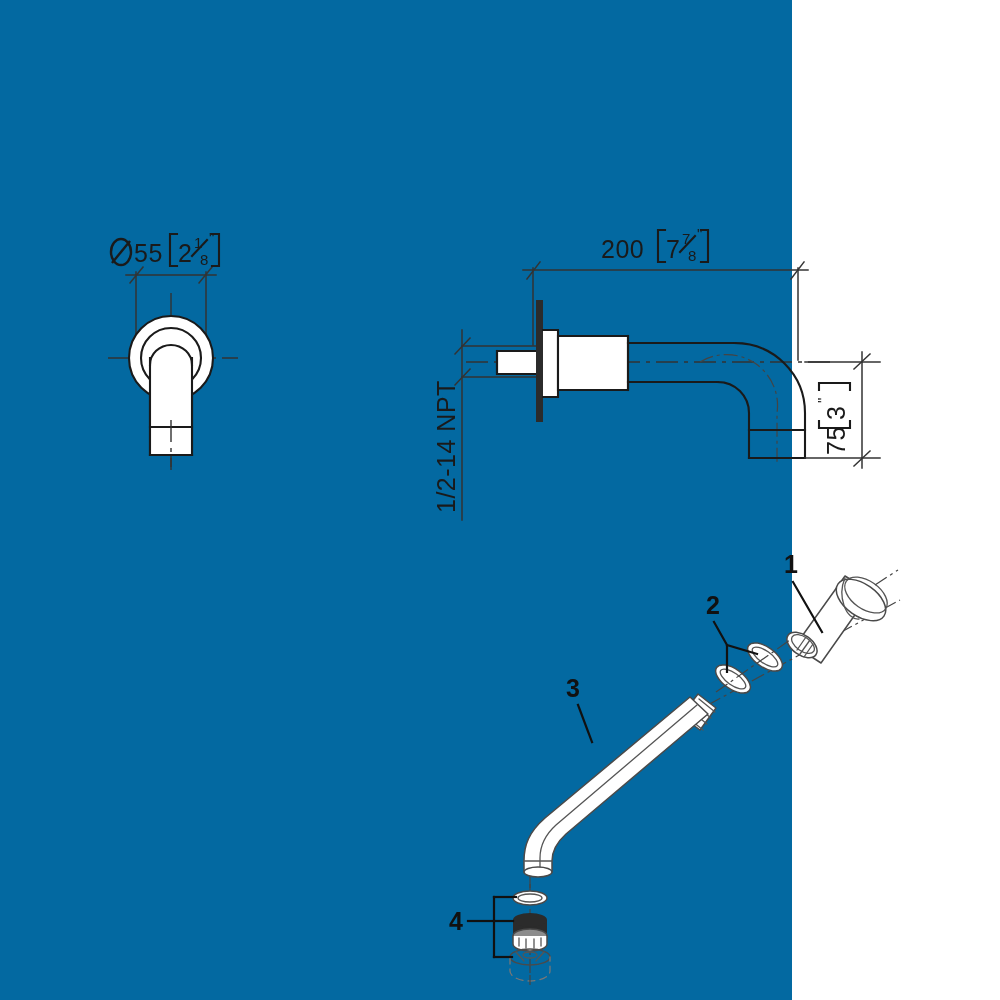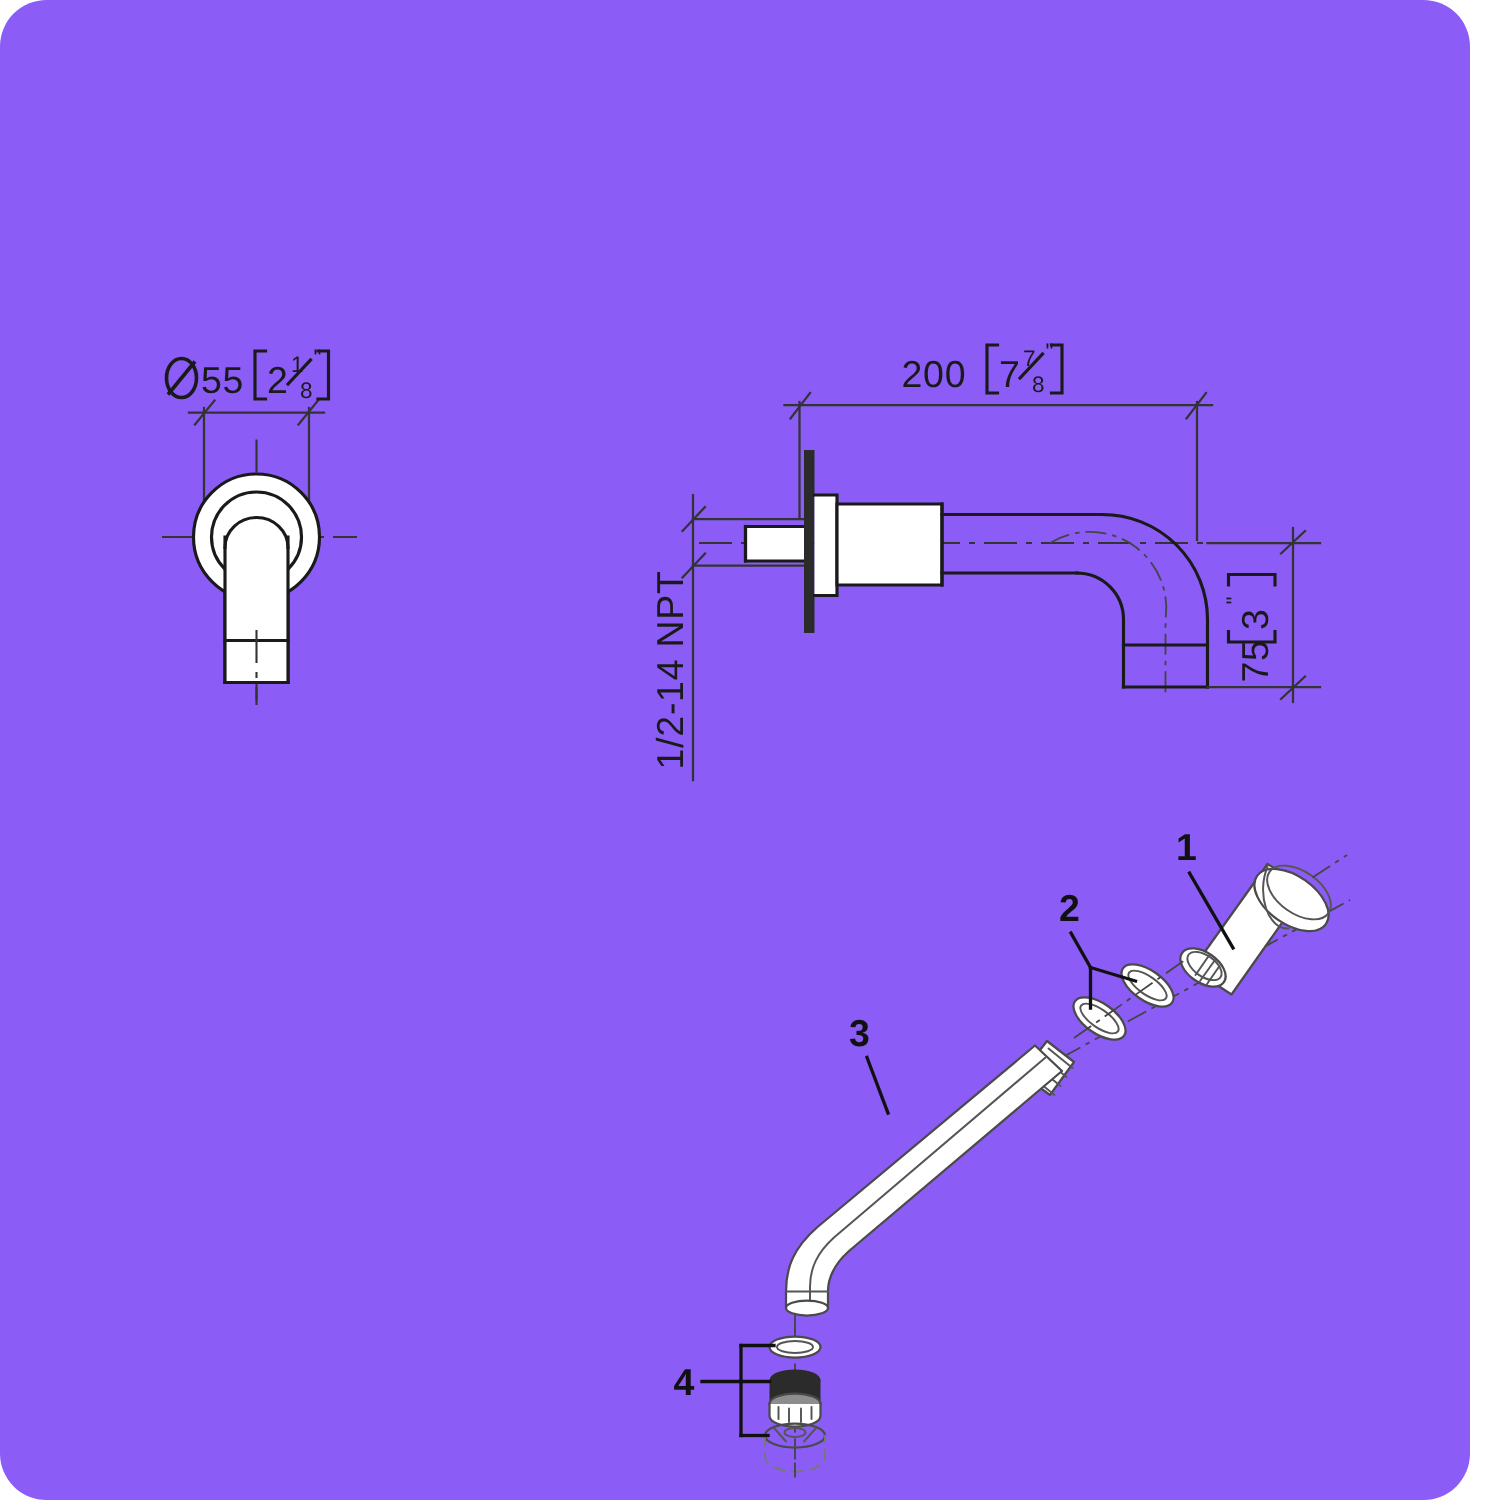--- a/index.html
+++ b/index.html
@@ -8,24 +8,23 @@
     background: #ffffff;
   }
   body {
     width: 1000px;
     height: 1000px;
     font-family: "Liberation Sans", sans-serif;
     overflow: hidden;
   }
   #sheet {
     position: relative;
-    width: 980px;
+    width: 792px;
     height: 1000px;
-    background: #8b5cf6;
-    border-radius: 31px;
+    background: #0369a1;
   }
   #sheet svg {
     position: absolute;
     top: 0;
     left: 0;
     width: 1000px;
     height: 1000px;
   }
   .dim-text {
     font-family: "Liberation Sans", sans-serif;

